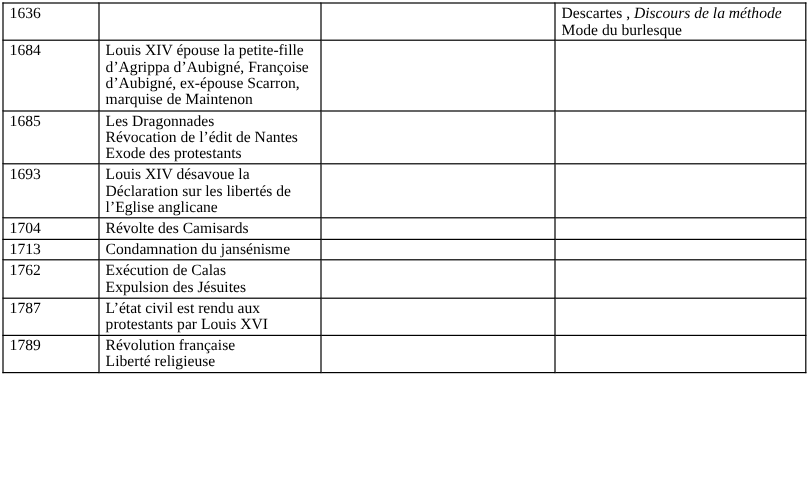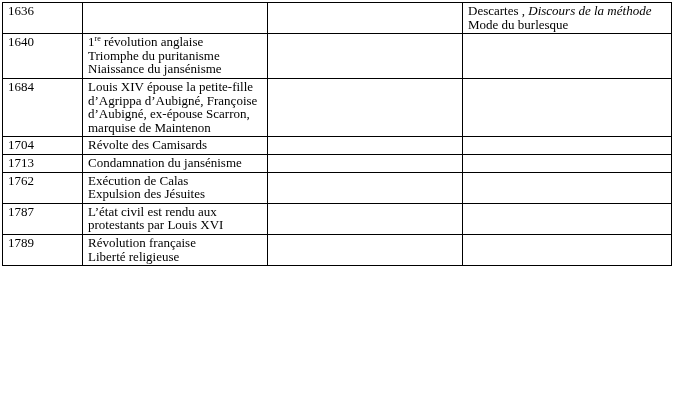--- a/index.html
+++ b/index.html
@@ -52,33 +52,41 @@
         <tr>
           <td class="year-cell">1636</td>
           <td></td>
           <td></td>
           <td>
             <div class="line"><span>Descartes , </span><i>Discours de la méthode</i></div>
             <div class="line"><span>Mode du burlesque</span></div>
           </td>
         </tr>
         <tr>
-          <td class="year-cell">1640</td>
+          <td class="year-cell">1684</td>
           <td>
-            <div class="line"><span>1</span><sup>re</sup><span> révolution anglaise</span></div>
-            <div class="line"><span>Triomphe du puritanisme</span></div>
-            <div class="line"><span>Niaissance du jansénisme</span></div>
+            <div class="line"><span>Louis XIV épouse la petite-fille d’Agrippa d’Aubigné, Françoise d’Aubigné, ex-épouse Scarron, marquise de Maintenon</span></div>
           </td>
           <td></td>
           <td></td>
         </tr>
         <tr>
-          <td class="year-cell">1684</td>
+          <td class="year-cell">1685</td>
           <td>
-            <div class="line"><span>Louis XIV épouse la petite-fille d’Agrippa d’Aubigné, Françoise d’Aubigné, ex-épouse Scarron, marquise de Maintenon</span></div>
+            <div class="line"><span>Les Dragonnades</span></div>
+            <div class="line"><span>Révocation de l’édit de Nantes</span></div>
+            <div class="line"><span>Exode des protestants</span></div>
+          </td>
+          <td></td>
+          <td></td>
+        </tr>
+        <tr>
+          <td class="year-cell">1693</td>
+          <td>
+            <div class="line"><span>Louis XIV désavoue la Déclaration sur les libertés de l’Eglise anglicane</span></div>
           </td>
           <td></td>
           <td></td>
         </tr>
         <tr>
           <td class="year-cell">1704</td>
           <td>
             <div class="line"><span>Révolte des Camisards</span></div>
           </td>
           <td></td>

